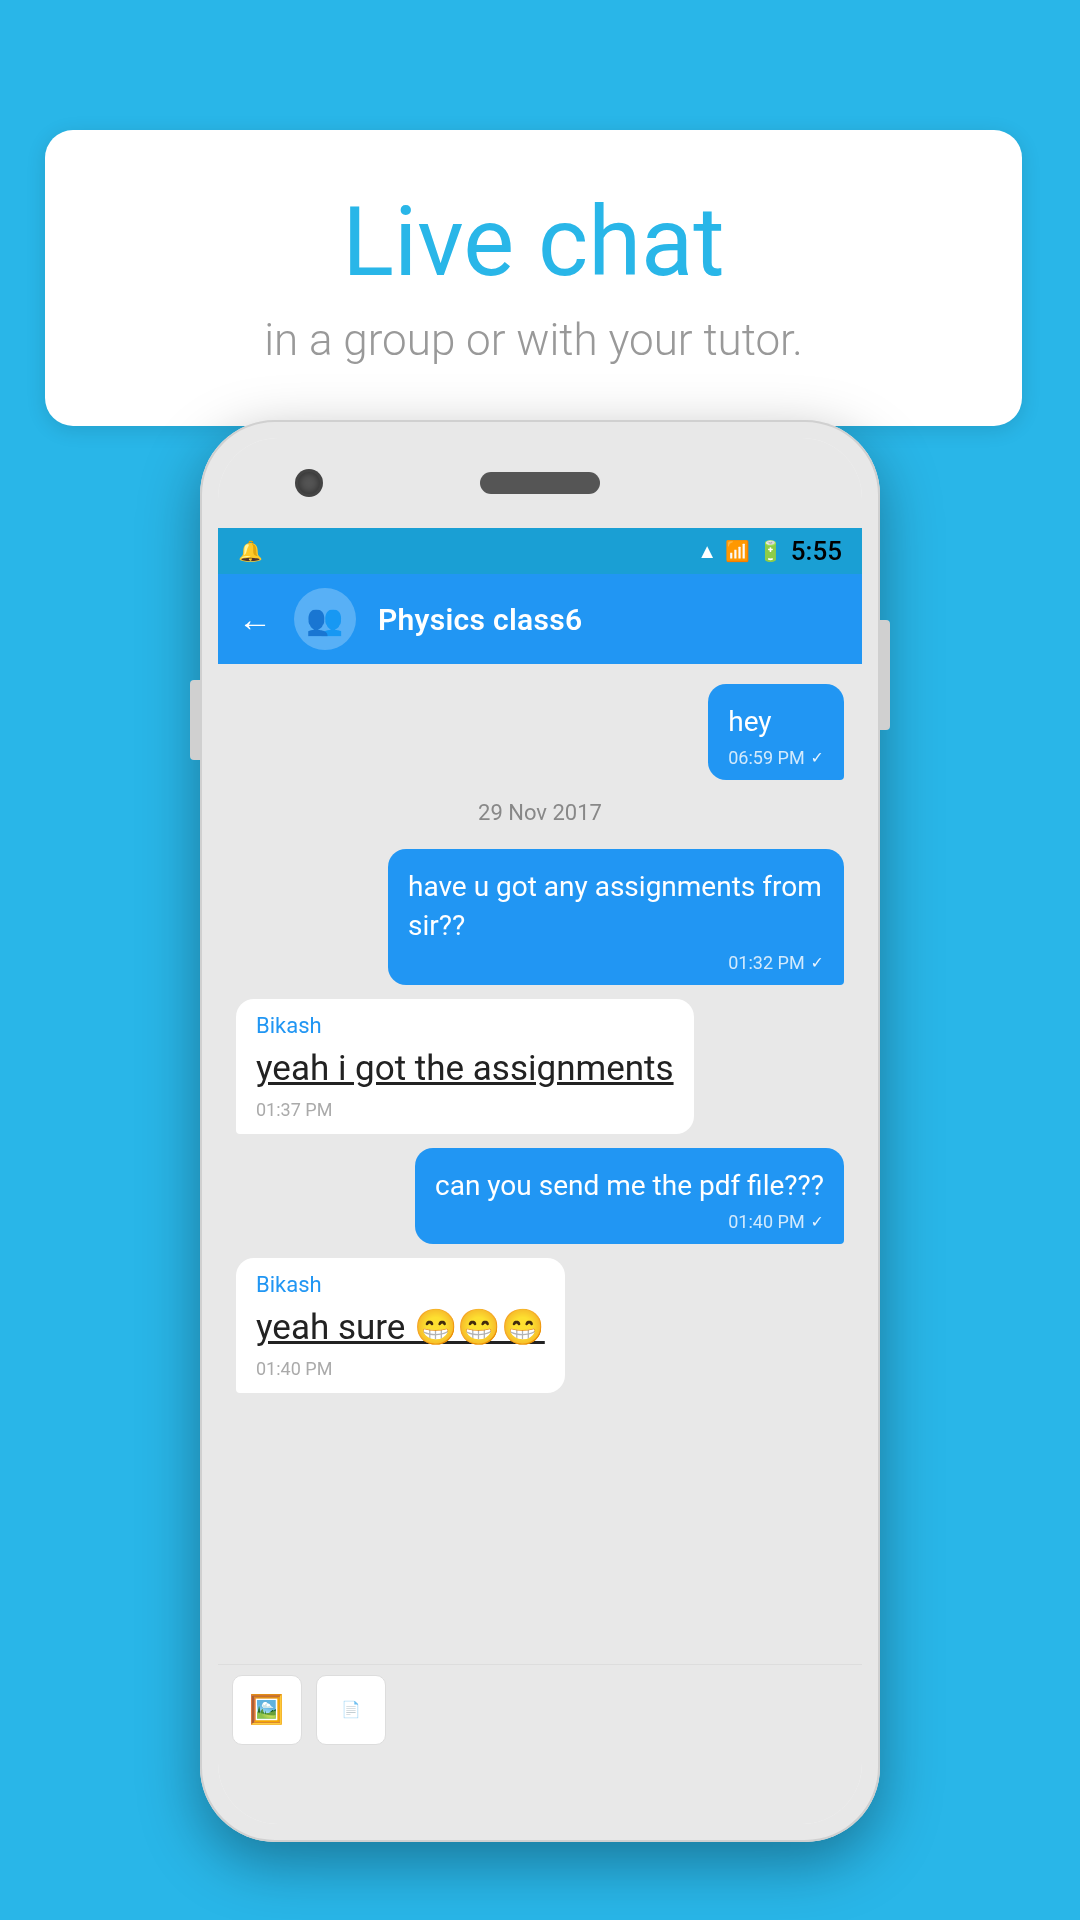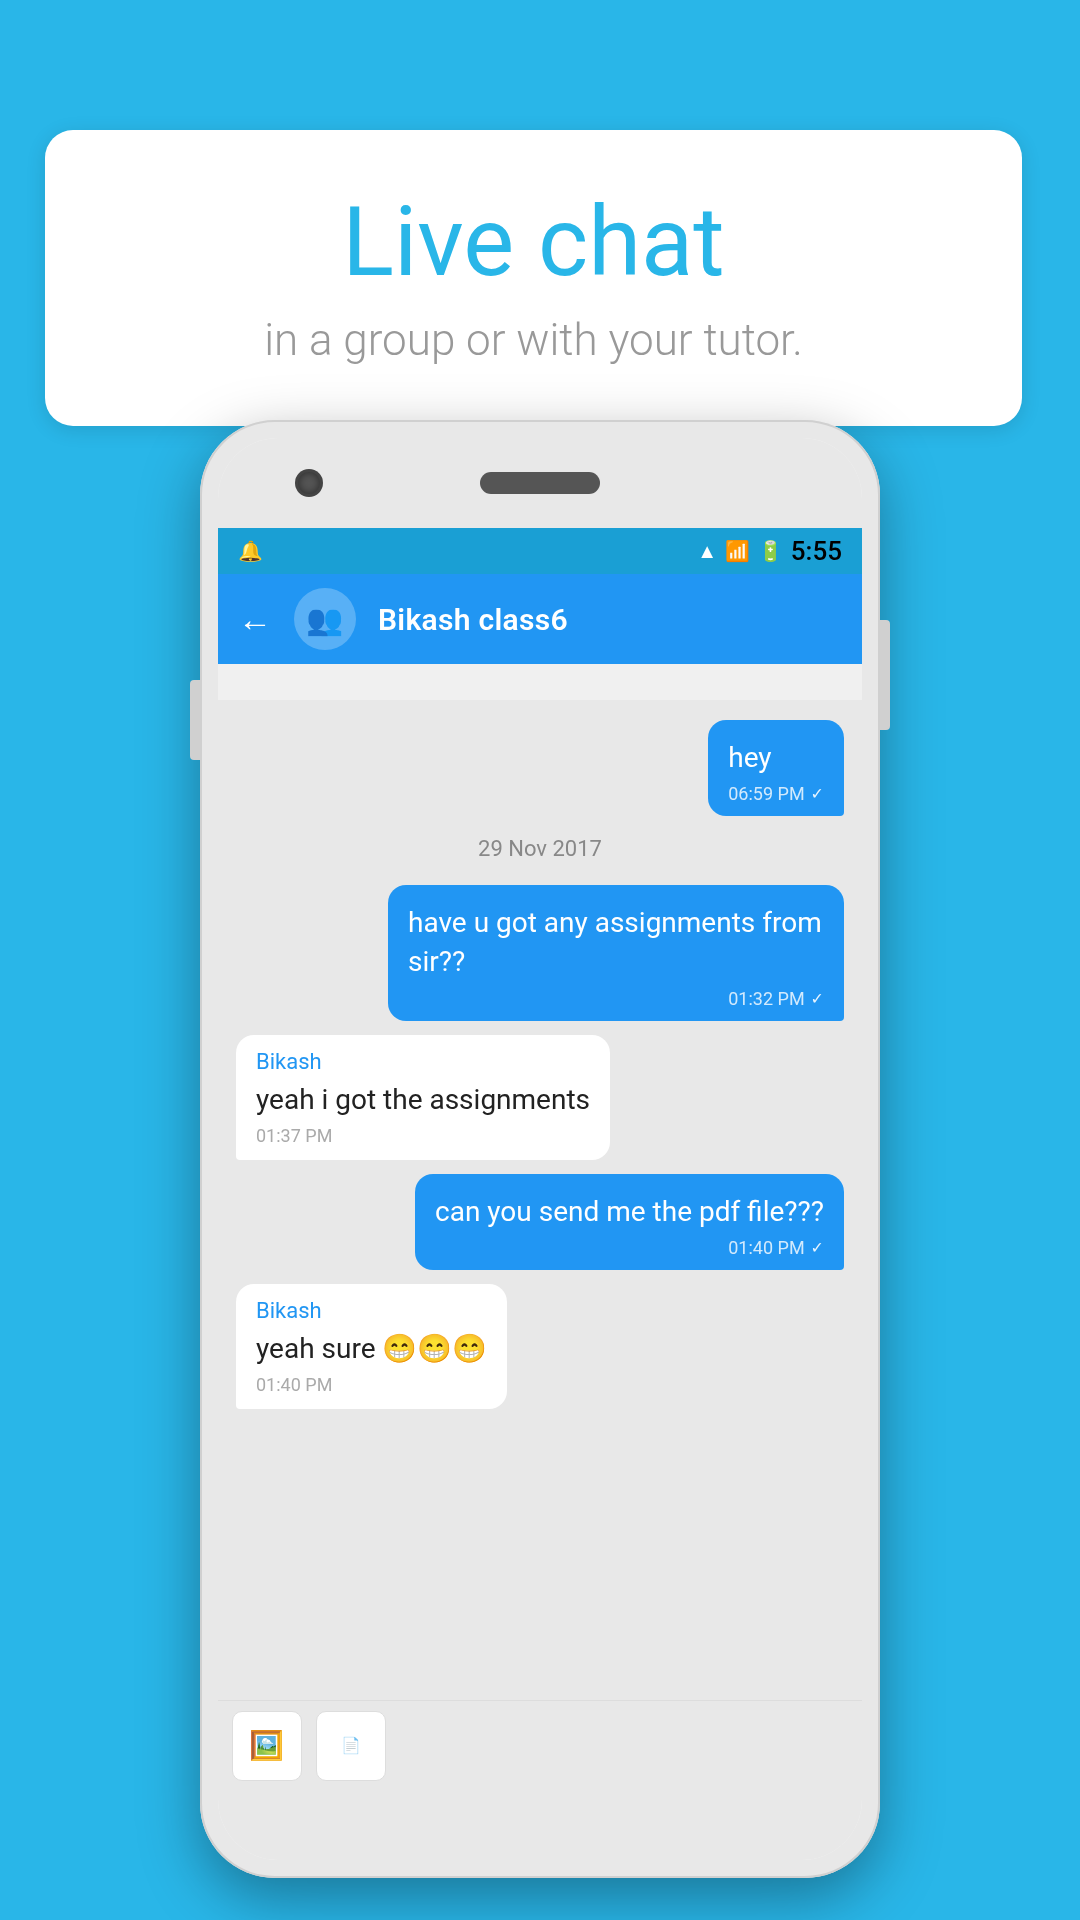--- a/index.html
+++ b/index.html
@@ -219,21 +219,20 @@
       font-size: 30px;
       font-weight: 600;
       letter-spacing: 0.3px;
     }
 
     
     .chat-area {
       background: #e8e8e8;
       padding: 20px 18px;
       min-height: 1000px;
-      margin-top: 36px;
     }
 
     .date-divider {
       text-align: center;
       color: #888;
       font-size: 22px;
       margin: 20px 0 24px;
     }
 
     
@@ -290,23 +289,24 @@
     }
 
     .msg-in .sender-name {
       color: #2196f3;
       font-size: 22px;
       font-weight: 400;
       margin-bottom: 6px;
     }
 
     .msg-in .bubble .text {
-      font-size: 28px;
+      font-size: 35px;
       line-height: 1.4;
       color: #222;
+      text-decoration: underline;
     }
 
     .msg-in .bubble .meta {
       font-size: 18px;
       color: #aaa;
       margin-top: 6px;
     }
 
     
     .input-bar {
@@ -382,21 +382,21 @@
             <span class="battery-icon">🔋</span>
             <span class="status-time">5:55</span>
           </div>
         </div>
 
         <div class="app-bar">
           <span class="back-arrow">←</span>
           <div class="group-avatar">
             <span class="group-icon">👥</span>
           </div>
-          <span class="chat-title">Bikash class6</span>
+          <span class="chat-title">Physics class6</span>
         </div>
 
         <div class="chat-area">
 
           <div class="msg-out">
             <div class="bubble">
               <div class="text">hey</div>
               <div class="meta">
                 <span>06:59 PM</span>
                 <span class="check-mark">✓</span>

